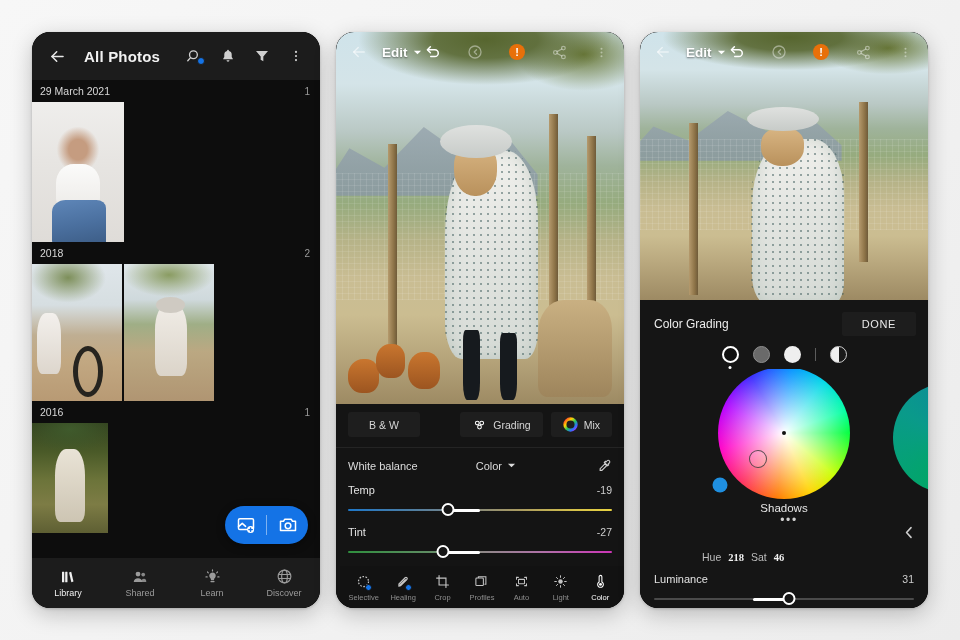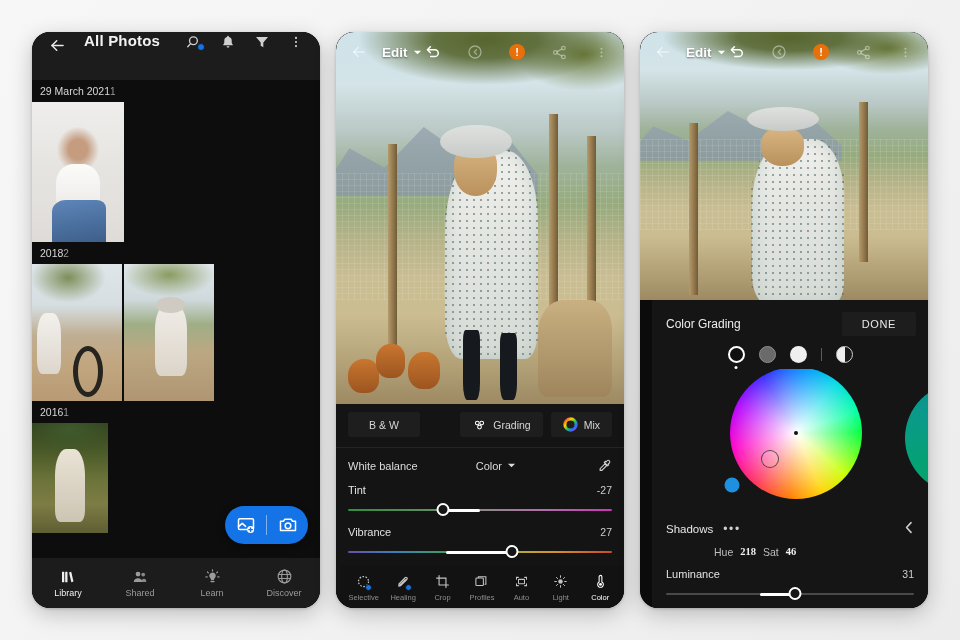--- a/index.html
+++ b/index.html
@@ -29,38 +29,38 @@
   #phone1 { left: 32px;  top: 32px; width: 288px; height: 576px; }
   #phone2 { left: 336px; top: 32px; width: 288px; height: 576px; }
   #phone3 { left: 640px; top: 32px; width: 288px; height: 576px; }
 
   
   .p1 { position:absolute; inset:0; background:#0d0d0d; display:flex; flex-direction:column; }
 
   .p1-topbar {
     height: 48px; flex: 0 0 48px;
     background:#1c1c1c;
-    display:flex; align-items:flex-start;
+    display:flex; align-items:center;
     padding: 0 12px;
     gap: 6px;
   }
   .p1-back { width:26px;height:26px; display:flex;align-items:center;justify-content:center; color:#e8e8e8; }
   .p1-title { color:#f2f2f2; font-size:15px; font-weight:600; margin-left:8px; letter-spacing:.2px; flex:1; }
   .p1-actions { display:flex; align-items:center; gap:14px; padding-right:2px; }
   .p1-actions .ic { width:20px;height:20px; display:flex;align-items:center;justify-content:center; position:relative; color:#cfcfcf; }
   .badge-dot {
     position:absolute; right:-1px; bottom:1px;
     width:8px;height:8px;border-radius:50%;
     background:#1473e6; border:1.5px solid #1c1c1c;
   }
 
   .p1-scroll { flex:1; overflow:hidden; background:#0d0d0d; position:relative; }
 
   .sect-head {
-    display:flex; align-items:center; 
+    display:flex; align-items:center; justify-content:space-between;
     padding: 5px 10px 5px 8px;
     background:#0d0d0d;
   }
   .sect-head .lbl { color:#d8d8d8; font-size:10.5px; }
   .sect-head .cnt { color:#9a9a9a; font-size:10px; }
 
   .thumb-row { display:flex; gap:2px; }
   .thumb { position:relative; overflow:hidden; background:#222; }
 
   
@@ -282,21 +282,21 @@
   .tool .tl { font-size:7.5px; color:#8e8e8e; }
   .tool.active .ti, .tool.active .tl { color:#ffffff; }
   .tool .bdot {
     position:absolute; right:-1px; bottom:0px;
     width:7px;height:7px;border-radius:50%;
     background:#1473e6; border:1px solid #121212;
   }
 
   
   .cg-panel {
-    position:absolute; left:12px; right:0; bottom:0;
+    position:absolute; left:0; right:0; bottom:0;
     background:#151515;
     display:flex; flex-direction:column;
   }
   .cg-head {
     display:flex; align-items:center; justify-content:space-between;
     padding: 12px 12px 8px 14px;
   }
   .cg-title { color:#ececec; font-size:12px; }
   .cg-done {
     background:#1d1d1d; color:#e9e9e9; font-size:11px; letter-spacing:.6px;
@@ -337,25 +337,25 @@
   .wheel-dot {
     position:absolute; width:15px;height:15px;border-radius:50%;
     background:#1f8fe0; transform:translate(-50%,-50%);
   }
   .wheel-next {
     position:absolute; border-radius:50%;
     background: conic-gradient(from 180deg, #00a861, #0a9a8a, #0c7fa6, #0b6aa8);
   }
 
   .cg-vals { padding: 2px 14px 0; }
-  .cg-row-tone { display:flex; align-items:center; }
+  .cg-row-tone { display:flex; align-items:center;flex-direction:column; }
   .cg-row-tone .tname { color:#e6e6e6; font-size:11.5px; }
   .cg-row-tone .dots { color:#cfcfcf; font-size:12px; margin-left:10px; letter-spacing:1.6px; line-height:1; }
   .cg-row-tone .chev { margin-left:auto; color:#cfcfcf; font-size:13px; }
-  .cg-hs { display:flex; align-items:flex-start; gap:7px; margin-top:9px; font-size:10.5px;padding-left:48px; }
+  .cg-hs { display:flex; align-items:center; gap:7px; margin-top:9px; font-size:10.5px;padding-left:48px; }
   .cg-hs .k { color:#bdbdbd; }
   .cg-hs .v { color:#f2f2f2; font-weight:600;font-family:Liberation Serif, serif; }
   .cg-lum { padding: 10px 14px 0; }
 </style>
 </head>
 <body>
 
 <div class="stage">
 
   <div class="phone" id="phone1">
@@ -607,20 +607,31 @@
                 </svg>
             </span>
             <span class="wpick">
               <svg width="15" height="15" viewBox="0 0 24 24" fill="none" stroke="currentColor" stroke-width="1.7" stroke-linecap="round">
                   <path d="M19.6 4.4a2.3 2.3 0 00-3.3 0l-2 2-1-1-1.6 1.6 5.3 5.3L18.6 11l-1-1 2-2a2.3 2.3 0 000-3.6z"></path>
                   <path d="M12.6 9.4L5 17v2.8h2.8l7.6-7.6z"></path>
                 </svg>
             </span>
           </div>
 
+          <div class="slider-block">
+            <div class="slider-head">
+              <span class="sl-name">Temp</span>
+              <span class="sl-val">-19</span>
+            </div>
+            <div class="track-wrap">
+              <div class="track temp"></div>
+              <div class="fill" style="left:38%;width:12%"></div>
+              <div class="knob" style="left:38%"></div>
+            </div>
+          </div>
 
           <div class="slider-block">
             <div class="slider-head">
               <span class="sl-name">Tint</span>
               <span class="sl-val">-27</span>
             </div>
             <div class="track-wrap">
               <div class="track tint"></div>
               <div class="fill" style="left:36%;width:14%"></div>
               <div class="knob" style="left:36%"></div>

